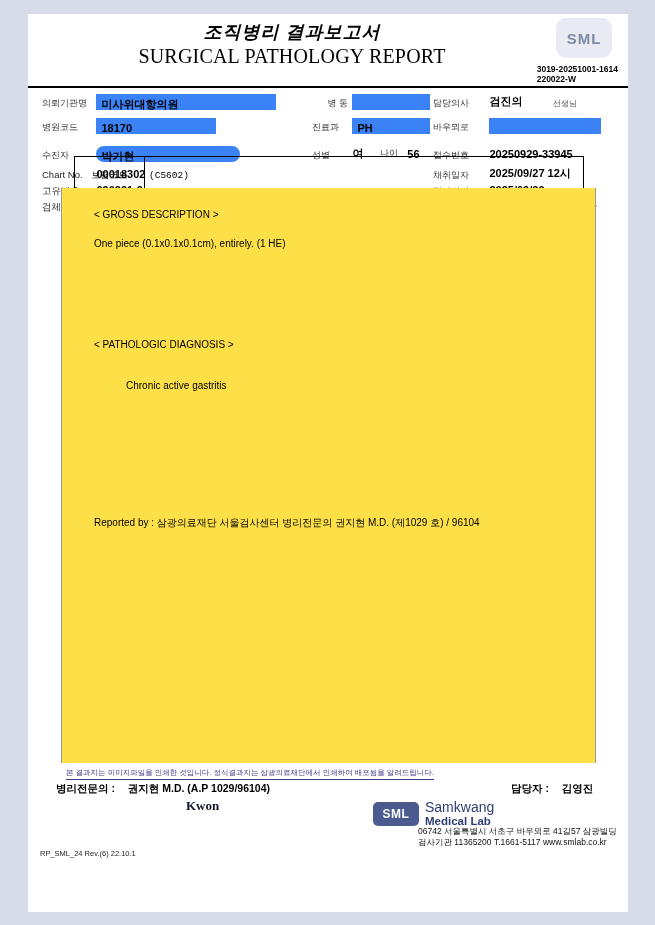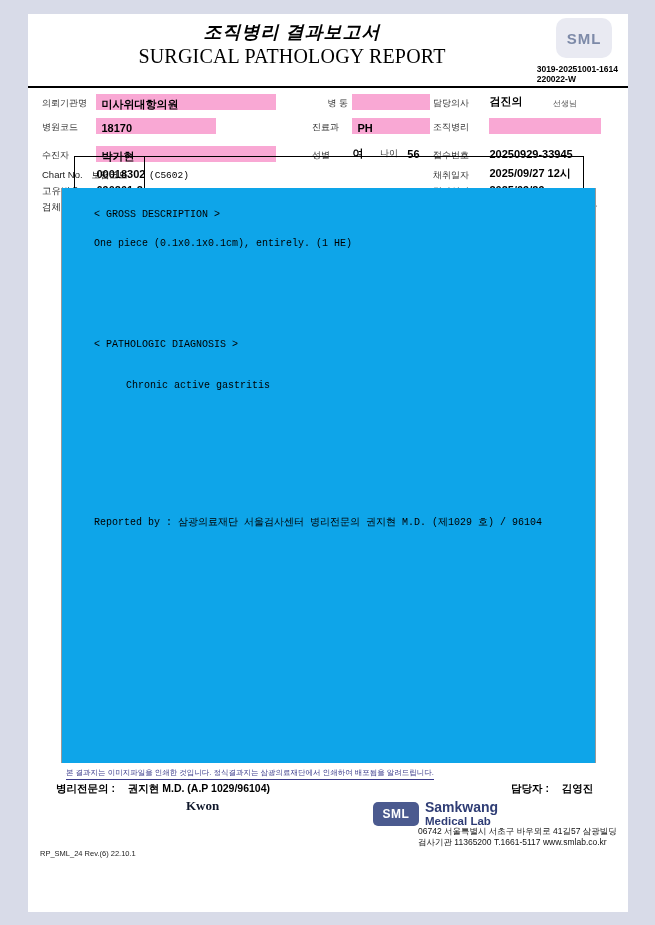--- a/index.html
+++ b/index.html
@@ -76,21 +76,21 @@
     font-size: 9px; color:#333;
     display:inline-block;
     vertical-align: middle;
   }
   .val {
     font-size: 11px; font-weight: bold;
     vertical-align: middle;
     display:inline-block;
   }
   .fieldbox {
-    background:#f9a8d4;
+    background:#3b82f6;
     height:16px;
     display:inline-block;
     vertical-align: middle;
   }
   .fieldbox .val { padding-left:5px; line-height:16px; }
   .lblw { display:inline-block; width:50px; font-size:9px; color:#333; }
   .lblw2 { display:inline-block; width:36px; font-size:9px; color:#333; }
   .lblw3 { display:inline-block; width:52px; font-size:9px; color:#333; }
 
   .sub-lbl { font-size:9.5px; color:#222; display:inline-block; width:50px; }
@@ -117,23 +117,23 @@
   .ins-tbl td.k { width: 70px; text-align:center; font-size:9px; }
   .ins-tbl td.v { font-family:"Liberation Mono", monospace; font-size:9.5px; }
 
   
   .body-box {
     position:absolute;
     left: 33px; top: 174px;
     width: 535px; height: 575px;
     border: 1px solid #999;
     border-top: none; border-bottom:none;
-    background:#0ea5e9;
+    background:#fde047;
     padding: 18px 0 0 32px;
-    font-family: Liberation Mono, monospace;
+    font-family: Liberation Sans, sans-serif;
     font-size: 10px;
     line-height: 17px;
   }
   .sec-head { font-size:10px; }
   .sp-12 { height: 12px; }
   .sp-24 { height: 24px; }
   .sp-48 { height: 48px; }
   .sp-60 { height: 60px; }
   .indent1 { padding-left: 32px; }
   .indent2 { padding-left: 56px; }
@@ -164,21 +164,21 @@
     position:absolute; left: 345px; top: 786px;
     display:flex; align-items:center;
   }
   .lab-logo {
     width:46px; height:24px; border-radius:5px;
     background:#4b5a8f; color:#fff;
     font-size:12px; font-weight:bold; letter-spacing:.5px;
     display:flex; align-items:center; justify-content:center;
     margin-right:6px;
   }
-  .lab-name1 { font-size:14px; font-weight:bold; color:#2f3d75; line-height:15px;}
+  .lab-name1 { font-size:14px; font-weight:normal; color:#2f3d75; line-height:15px;}
   .lab-name2 { font-size:11.5px; font-weight:bold; color:#2f3d75; line-height:13px;}
   .lab-addr {
     position:absolute; left: 390px; top: 812px;
     font-size: 8.5px; color:#111; line-height:11px;
   }
   .rev {
     position:absolute; left: 12px; top: 835px;
     font-size: 7.5px; color:#222;
   }
 </style>
@@ -225,29 +225,29 @@
         <span class="val">18170</span>
       </span>
     </div>
     <div class="row" style="left:284px; top:28px;">
       <span class="lblw2">진료과</span>
       <span class="fieldbox" style="width:78px;">
         <span class="val">PH</span>
       </span>
     </div>
     <div class="row" style="left:405px; top:28px;">
-      <span class="lblw3">조직병리</span>
+      <span class="lblw3">바우뫼로</span>
       <span class="fieldbox" style="width:112px;">
         <span class="val"></span>
       </span>
     </div>
 
     <div class="row" style="left:14px; top:56px;">
       <span class="lblw">수진자</span>
-      <span class="fieldbox" style="width:180px;">
+      <span class="fieldbox" style="width:144px;border-radius:8px;">
         <span class="val">박가현</span>
       </span>
     </div>
     <div class="row" style="left:284px; top:56px;">
       <span class="lblw2">성별</span>
       <span class="val">여</span>
       <span class="lbl" style="margin-left:12px;">나이</span>
       <span class="val" style="margin-left:5px;">56</span>
     </div>
     <div class="row" style="left:405px; top:56px;">

